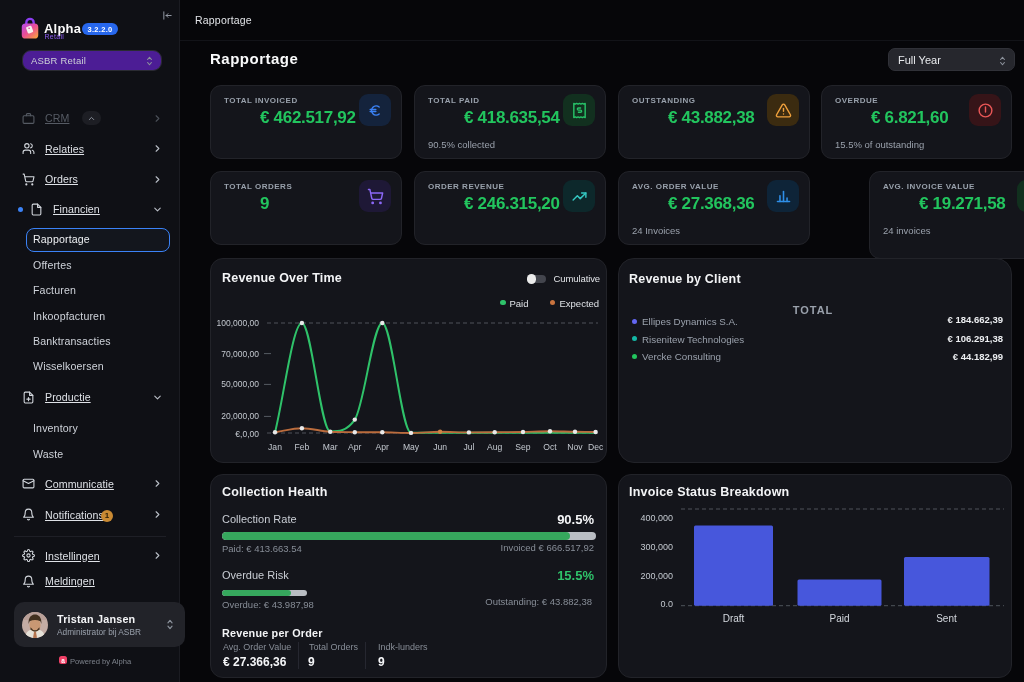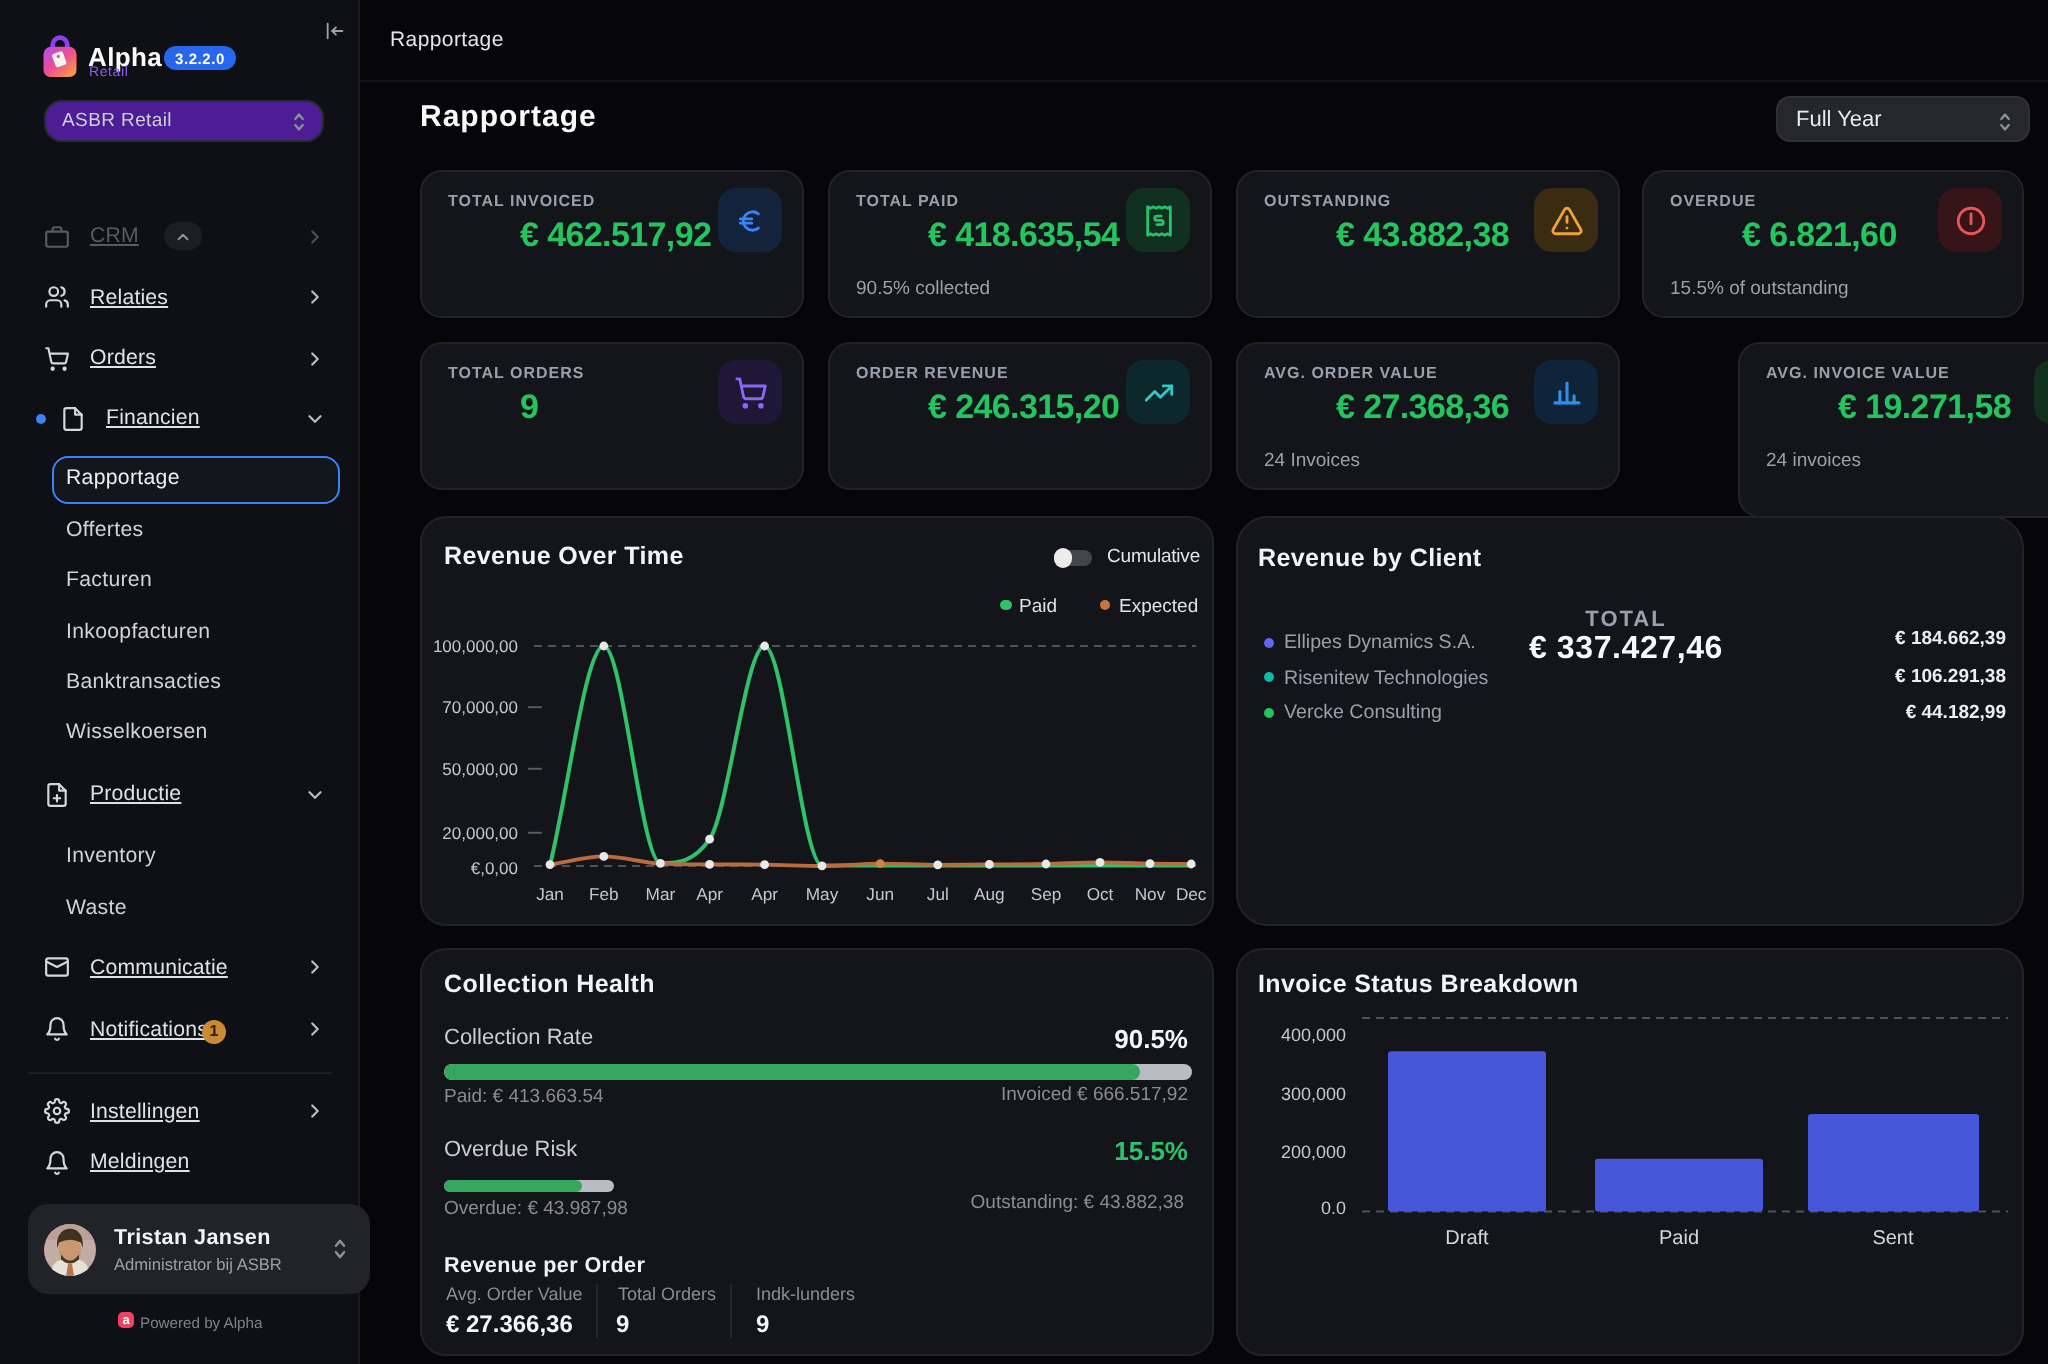--- a/index.html
+++ b/index.html
@@ -386,21 +386,20 @@
   </div>
   <div class="card" id="rbc" style="left:618px;top:258px;width:394px;height:205px;border-radius:16px">
     <div class="ctitle" style="left:10px;top:13px">Revenue by Client</div>
     <div class="abs" style="left:12.5px;top:59.5px;width:5px;height:5px;border-radius:50%;background:#6366f1"></div>
     <div class="abs" style="left:23px;top:57px;font-size:9.8px;color:#9aa1ac">Ellipes Dynamics S.A.</div>
     <div class="abs" style="left:12.5px;top:77px;width:5px;height:5px;border-radius:50%;background:#14b8a6"></div>
     <div class="abs" style="left:23px;top:74.5px;font-size:9.8px;color:#9aa1ac">Risenitew Technologies</div>
     <div class="abs" style="left:12.5px;top:94.5px;width:5px;height:5px;border-radius:50%;background:#22c55e"></div>
     <div class="abs" style="left:23px;top:92px;font-size:9.8px;color:#9aa1ac">Vercke Consulting</div>
     <div class="abs" style="left:114px;top:45px;width:160px;text-align:center;font-size:11px;font-weight:bold;letter-spacing:1px;color:#9aa1ac">TOTAL</div>
-    <div class="abs" style="left:94px;top:57px;width:200px;text-align:center;font-size:16px;font-weight:bold;color:#f7f8fa;letter-spacing:.3px">€ 337.427,46</div>
     <div class="abs" style="right:8px;top:54.5px;font-size:9.5px;font-weight:bold;color:#eceef1">€ 184.662,39</div>
     <div class="abs" style="right:8px;top:73.5px;font-size:9.5px;font-weight:bold;color:#eceef1">€ 106.291,38</div>
     <div class="abs" style="right:8px;top:91.5px;font-size:9.5px;font-weight:bold;color:#eceef1">€ 44.182,99</div>
   </div>
 
   <div class="card" id="ch" style="left:210px;top:474px;width:397px;height:204px;border-radius:13px">
     <div class="ctitle" style="top:10px">Collection Health</div>
     <div class="abs" style="left:11px;top:38px;font-size:11px;color:#c9cdd4">Collection Rate</div>
     <div class="abs" style="right:12px;top:36.5px;font-size:13px;font-weight:bold;color:#f5f6f8">90.5%</div>
     <div class="abs" style="left:11px;top:57px;width:374px;height:7.5px;border-radius:4px;background:#b9bdc3;overflow:hidden">

